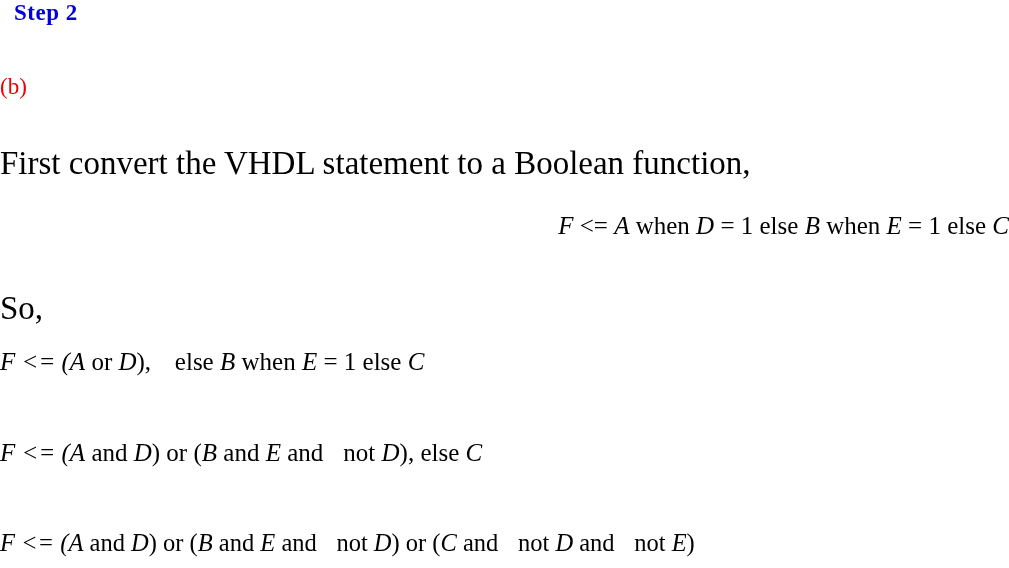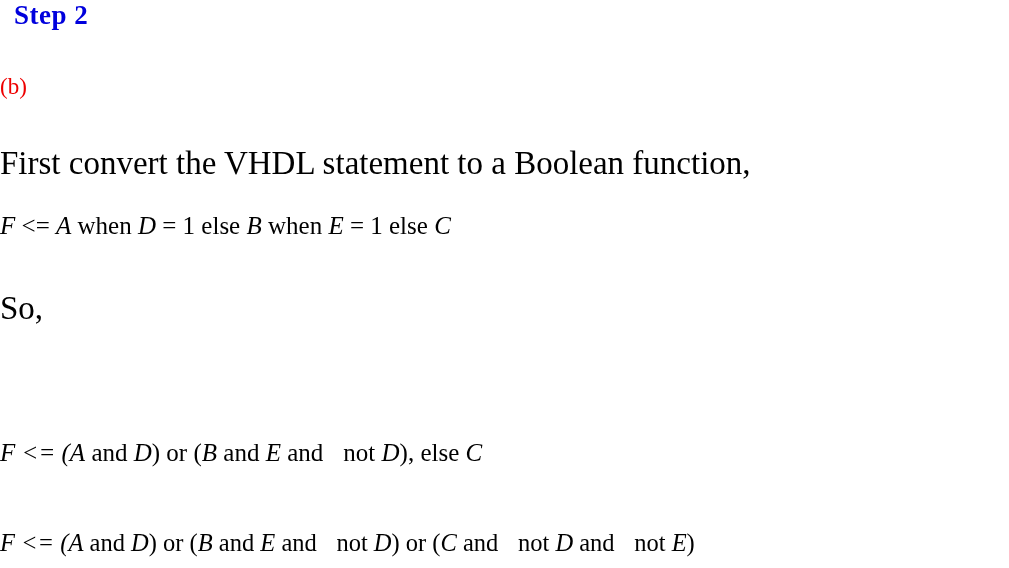--- a/index.html
+++ b/index.html
@@ -22,21 +22,21 @@
     width: 1009px;
     height: 568px;
   }
 
   .abs { position: absolute; white-space: nowrap; }
 
   
   .step-heading {
     left: 14px;
     top: 0px;
-    font-size: 27px;
+    font-size: 23px;
     font-weight: bold;
     color: #0000dd;
     letter-spacing: 0.5px;
   }
 
   
   .part-label {
     left: 0px;
     top: 74px;
     font-size: 23px;
@@ -53,21 +53,21 @@
 
   
   .eq {
     font-size: 25px;
     color: #000000;
   }
   .eq-display {
     left: 0px;
     top: 212px;
     width: 1009px;
-    text-align: left;
+    text-align: right;
     white-space: nowrap;
   }
   .eq-line1 { left: 0px; top: 348px; }
   .eq-line2 { left: 0px; top: 439px; }
   .eq-line3 { left: 0px; top: 529px; font-size: 24.5px; }
 
   
   .mvar {
     font-family: "Liberation Serif", "DejaVu Serif", serif;
     font-style: italic;
@@ -88,20 +88,23 @@
   <div class="abs part-label">(b)</div>
 
   <div class="abs prose prose-intro">First convert the VHDL statement to a Boolean function,</div>
 
   <div class="abs eq eq-display">
     <span class="mvar">F</span><span class="mop"> &lt;= </span><span class="mvar">A</span><span class="mop"> when </span><span class="mvar">D</span><span class="mop"> = 1 else </span><span class="mvar">B</span><span class="mop"> when </span><span class="mvar">E</span><span class="mop"> = 1 else </span><span class="mvar">C</span>
   </div>
 
   <div class="abs prose prose-so">So,</div>
 
+  <div class="abs eq eq-line1">
+    <span class="mvar">F &lt;= (</span><span class="mvar">A</span><span class="mop"> or </span><span class="mvar">D</span><span class="mop">),</span><span class="gap-lg"></span><span class="mop">else </span><span class="mvar">B</span><span class="mop"> when </span><span class="mvar">E</span><span class="mop"> = 1 else </span><span class="mvar">C</span>
+  </div>
 
   <div class="abs eq eq-line2">
     <span class="mvar">F &lt;= (</span><span class="mvar">A</span><span class="mop"> and </span><span class="mvar">D</span><span class="mop">) or (</span><span class="mvar">B</span><span class="mop"> and </span><span class="mvar">E</span><span class="mop"> and </span><span class="gap-md"></span><span class="mop">not </span><span class="mvar">D</span><span class="mop">),</span><span class="mop"> else </span><span class="mvar">C</span>
   </div>
 
   <div class="abs eq eq-line3">
     <span class="mvar">F &lt;= (</span><span class="mvar">A</span><span class="mop"> and </span><span class="mvar">D</span><span class="mop">) or (</span><span class="mvar">B</span><span class="mop"> and </span><span class="mvar">E</span><span class="mop"> and </span><span class="gap-md"></span><span class="mop">not </span><span class="mvar">D</span><span class="mop">) or (</span><span class="mvar">C</span><span class="mop"> and </span><span class="gap-md"></span><span class="mop">not </span><span class="mvar">D</span><span class="mop"> and </span><span class="gap-md"></span><span class="mop">not </span><span class="mvar">E</span><span class="mop">)</span>
   </div>
 
 </div>

